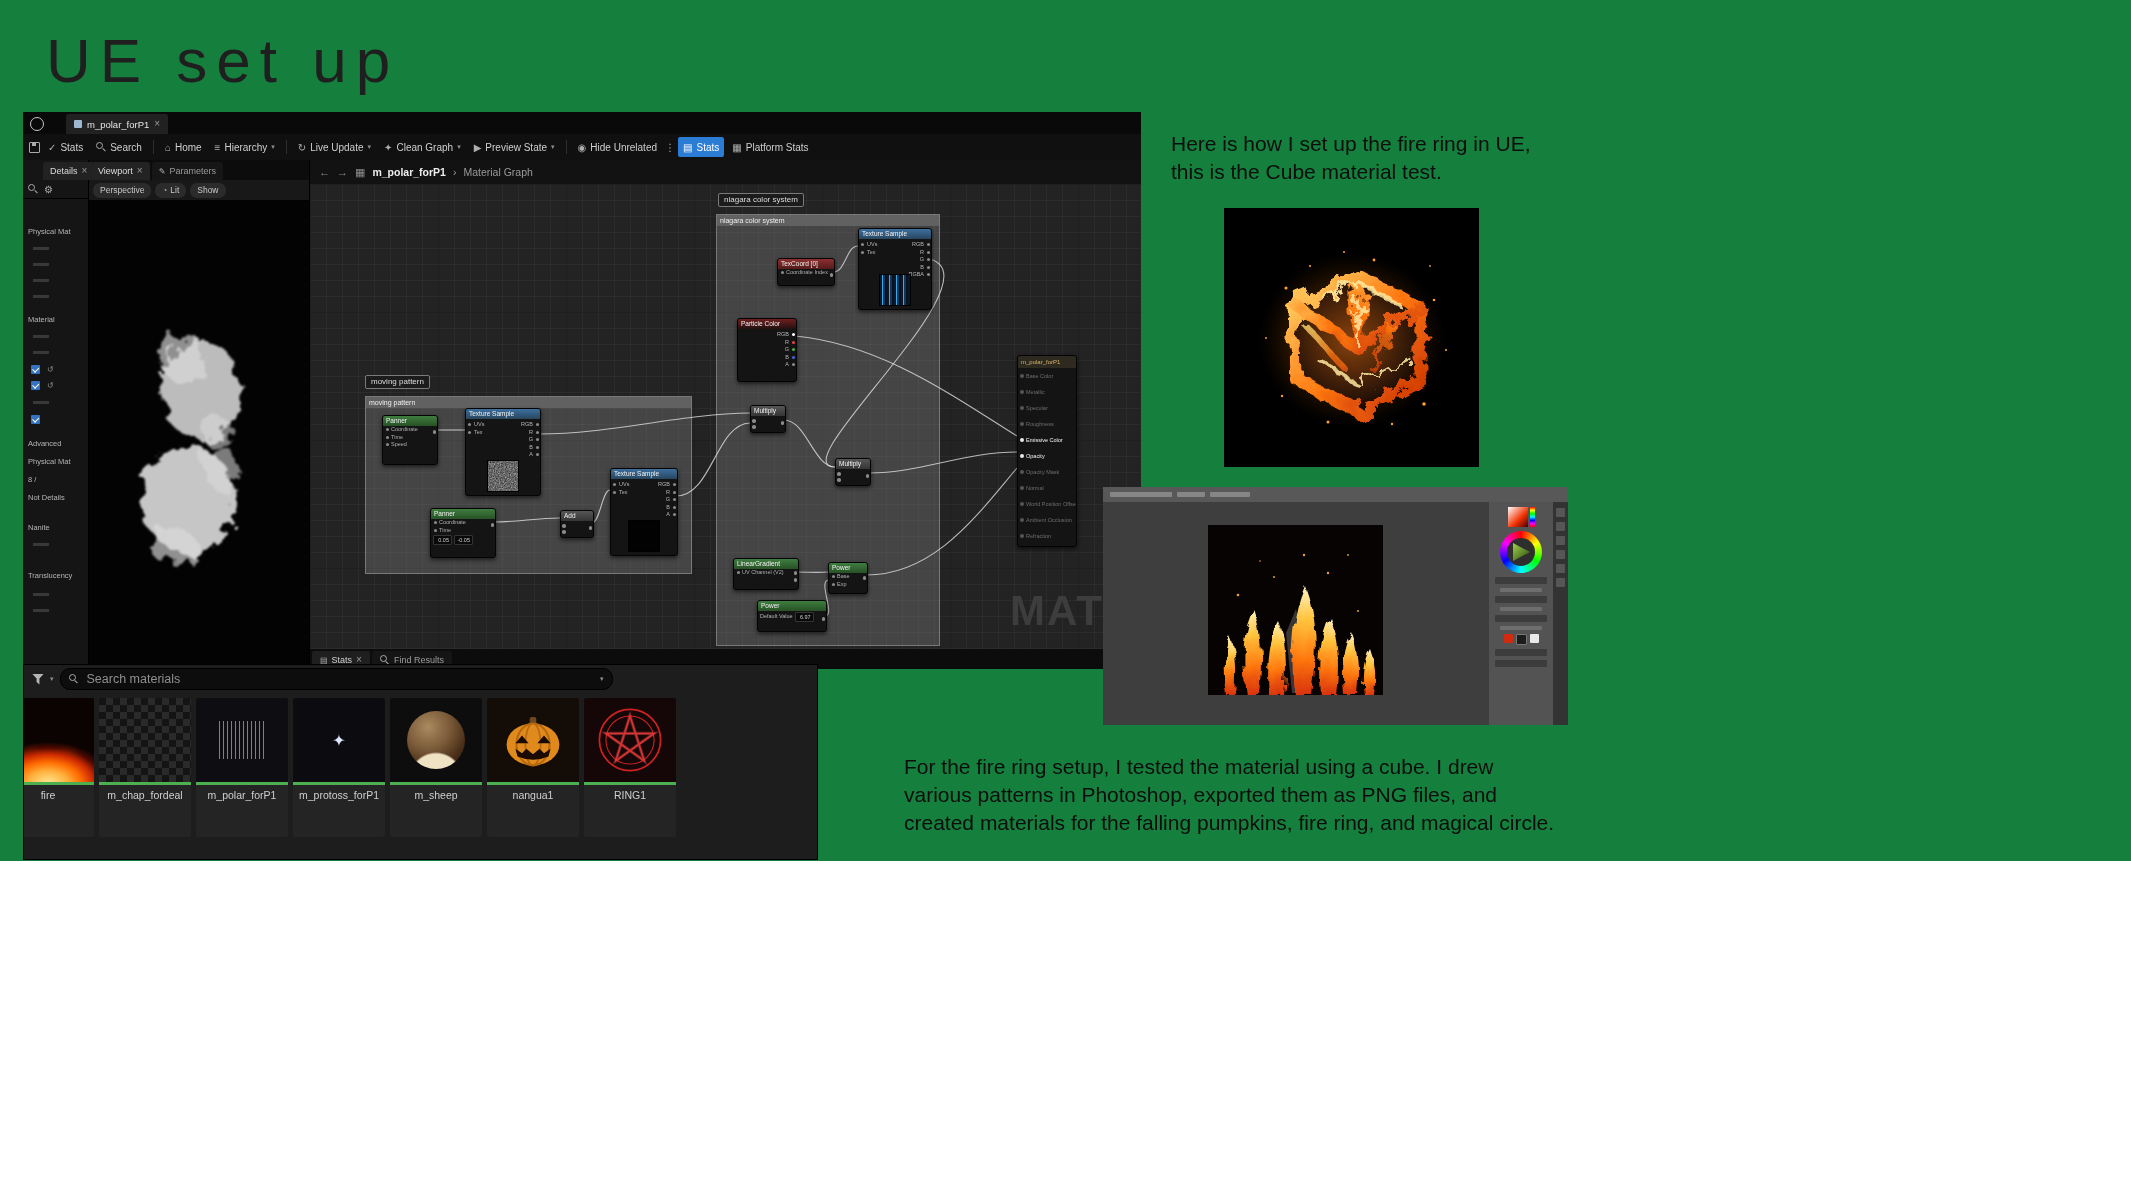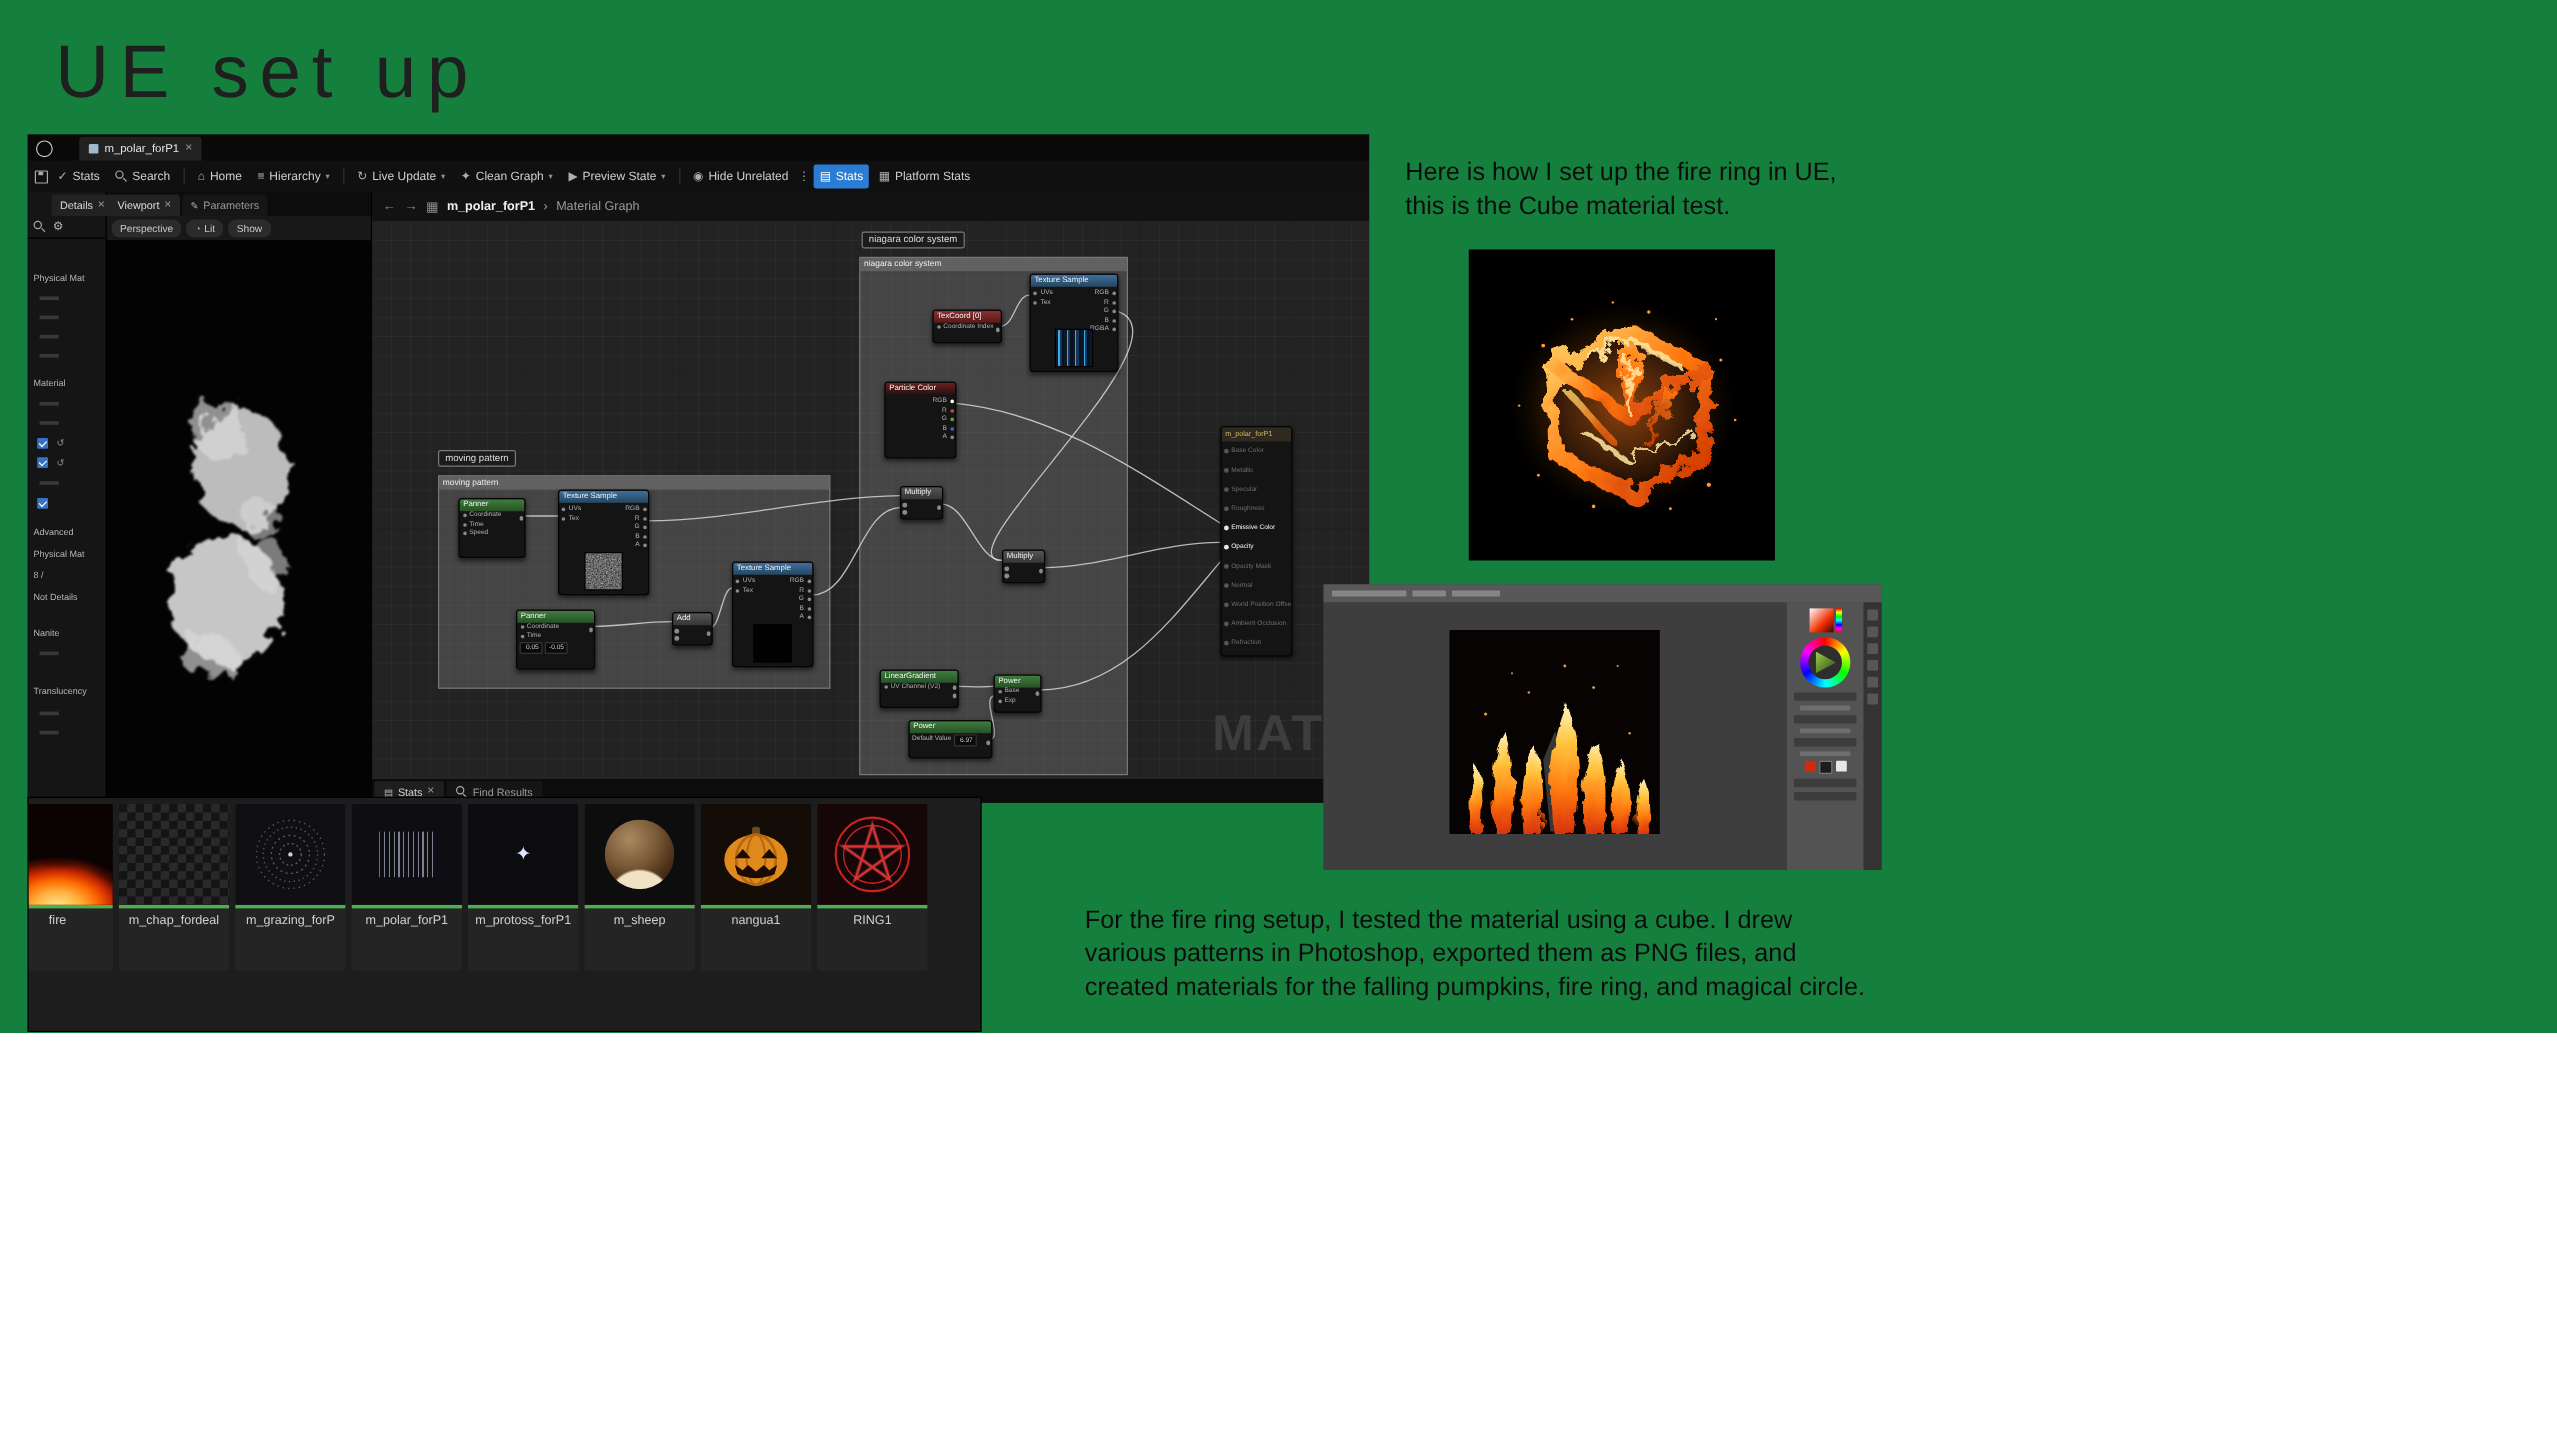--- a/index.html
+++ b/index.html
@@ -493,45 +493,39 @@
           <div class="btab dim">
             <span class="mag"></span>
             <span>Find Results</span>
           </div>
         </div>
       </div>
     </div>
   </div>
 
   <div class="cd">
+    <div class="cd-top">
+      <span class="funnel"></span>
+      <span class="chev">▾</span>
+      <div class="cd-search">
+        <span class="mag"></span>
+        <input placeholder="Search materials" style="">
+        <span class="chev">▾</span>
+      </div>
+    </div>
     <div class="cd-grid">
       <div class="acard">
         <div class="thumb th-fire"></div>
         <div class="bar"></div>
         <div class="alabel">fire</div>
       </div>
       <div class="acard">
         <div class="thumb th-checker"></div>
         <div class="bar"></div>
         <div class="alabel">m_chap_fordeal</div>
-      </div>
-      <div class="acard">
-        <div class="thumb th-dark1">
-          <svg viewBox="0 0 60 60" width="68" height="68">
-              <g fill="none" stroke="#aeb4c8" stroke-opacity=".45">
-                <circle cx="30" cy="30" r="8" stroke-dasharray="1.5 2"></circle>
-                <circle cx="30" cy="30" r="14" stroke-dasharray="1.5 2.5"></circle>
-                <circle cx="30" cy="30" r="20" stroke-dasharray="1 2.5"></circle>
-                <circle cx="30" cy="30" r="25" stroke-dasharray="1 3"></circle>
-              </g>
-              <circle cx="30" cy="30" r="1.6" fill="#cdd2e2"></circle>
-            </svg>
-        </div>
-        <div class="bar"></div>
-        <div class="alabel">m_grazing_forP</div>
       </div>
       <div class="acard">
         <div class="thumb th-dark2">
             <div class="th-lines"></div>
           </div>
         <div class="bar"></div>
         <div class="alabel">m_polar_forP1</div>
       </div>
       <div class="acard">
         <div class="thumb th-dark3">

